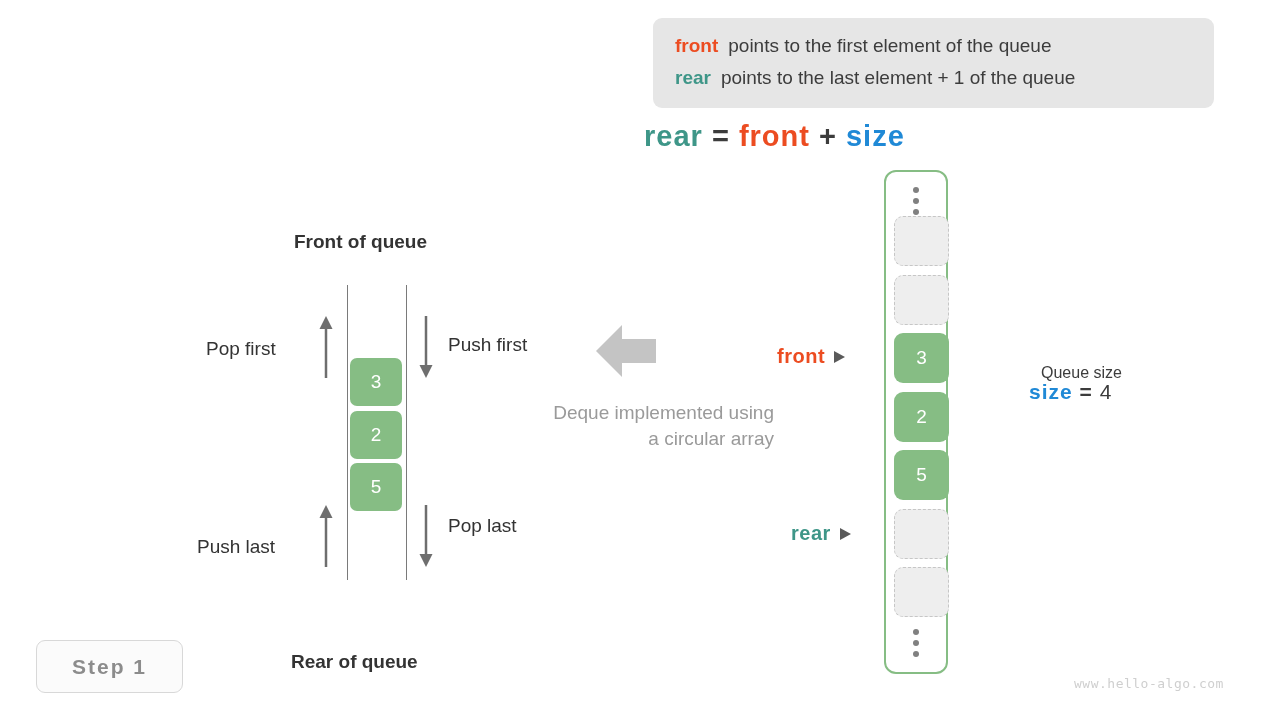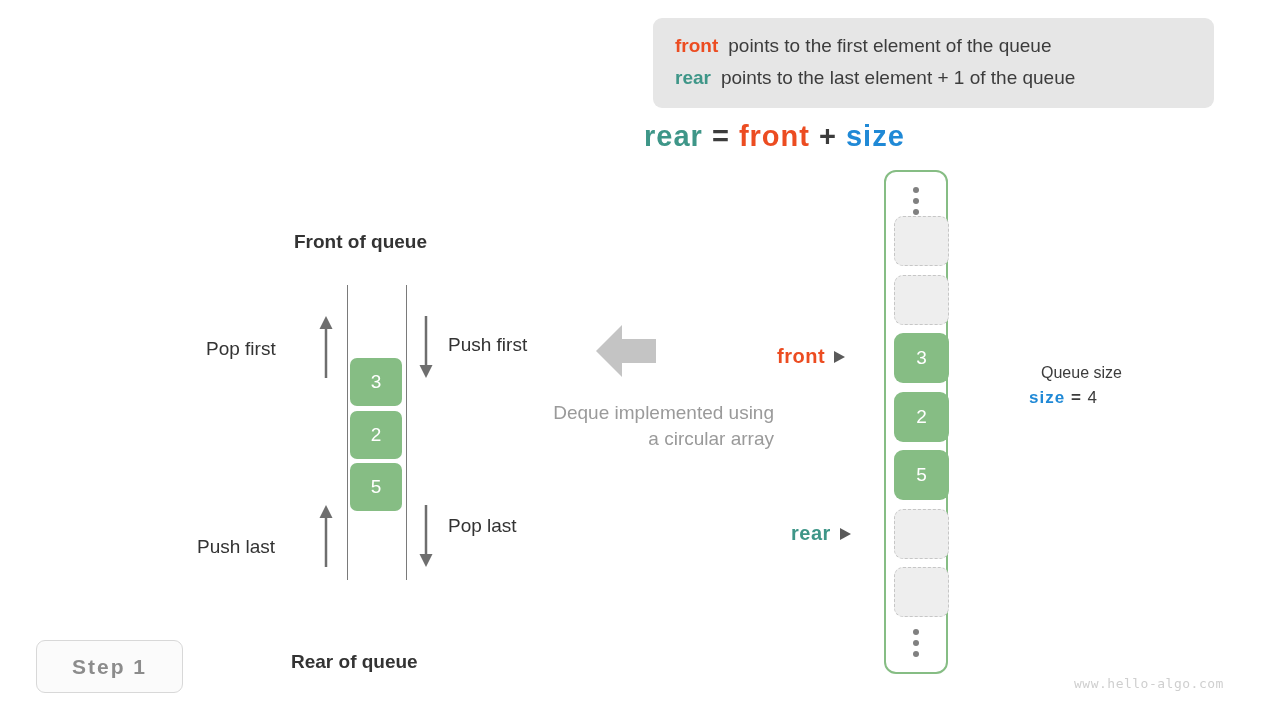--- a/index.html
+++ b/index.html
@@ -209,22 +209,22 @@
     left: 1029px;
     top: 364px;
     font-size: 16px;
     color: #3c3c3c;
     white-space: nowrap;
     margin-left: 12px;
   }
   .qsize-value {
     position: absolute;
     left: 1029px;
-    top: 388px;
-    font-size: 17px;
+    top: 380px;
+    font-size: 21px;
     letter-spacing: 1px;
     white-space: nowrap;
   }
 
   
   .step-badge {
     position: absolute;
     left: 36px;
     top: 640px;
     width: 147px;

